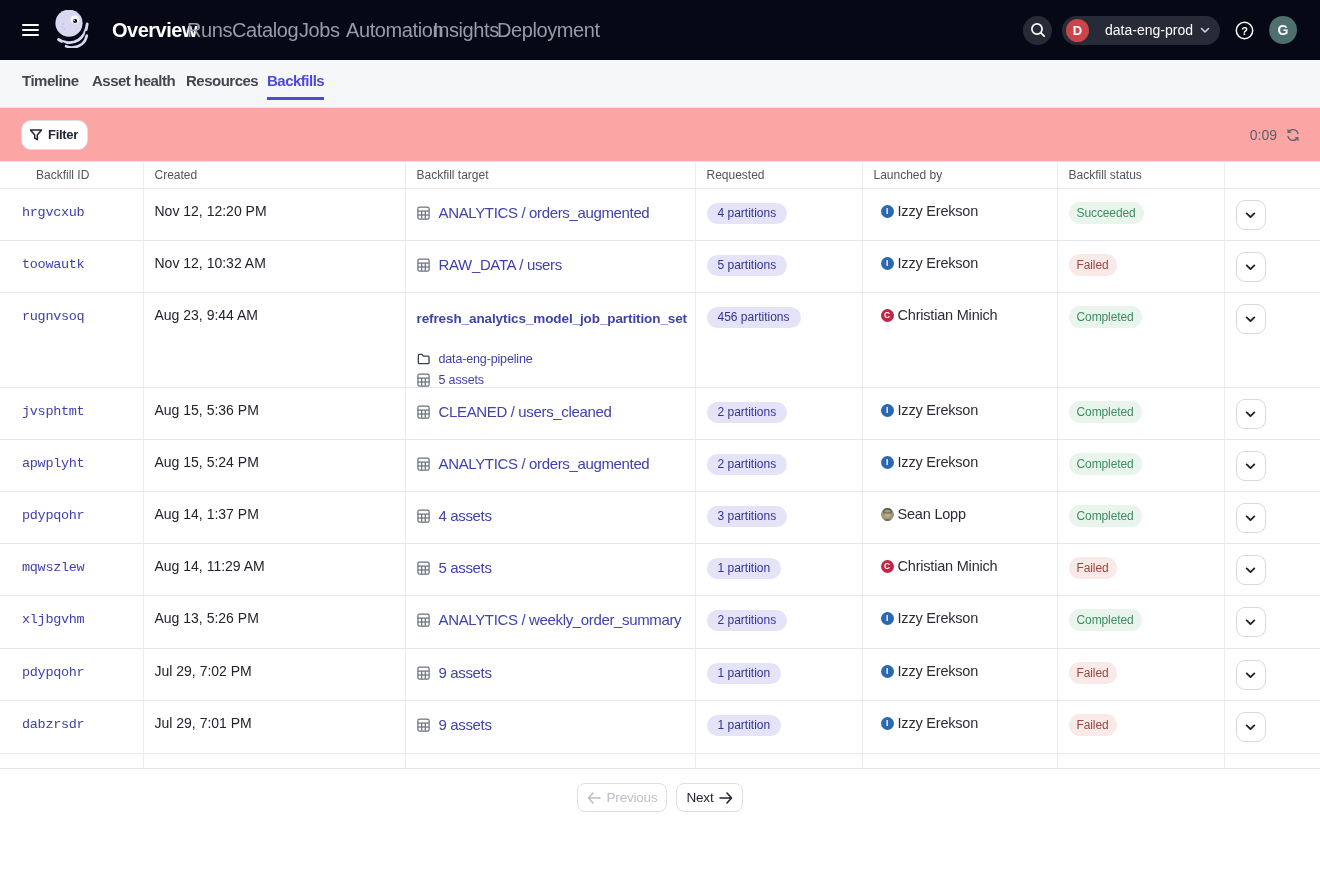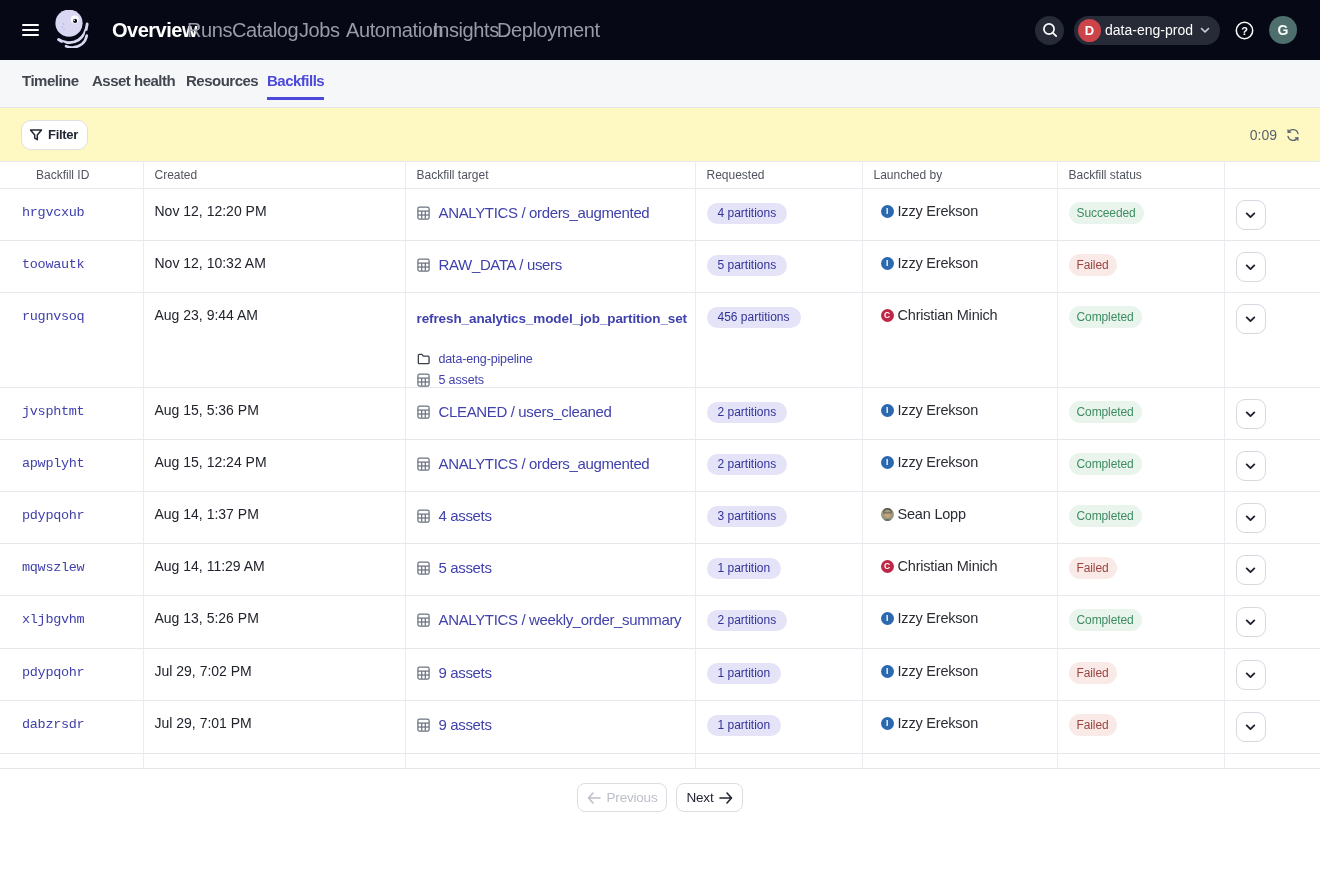--- a/index.html
+++ b/index.html
@@ -9,30 +9,30 @@
 .hamburger { width: 16.5px; margin-left: 22px; display: flex; flex-direction: column; gap: 2.2px; }
 .hamburger span { display:block; height: 2.8px; background: #fff; border-radius: 1px; }
 .logo { position: absolute; left: 55px; top: 10px; width: 35px; height: 38px; }
 .nav-items a { position: absolute; top: 50%; transform: translateY(-50%); }
 .nav-items a { text-decoration: none; font-size: 20px; color: #989ba8; font-weight: 400; letter-spacing: -0.4px; }
 .nav-items a.active { color: #ffffff; font-weight: 700; letter-spacing: -0.5px; }
 .nav-right { margin-left: auto; display: flex; align-items: center; margin-right: 23px; }
 .circle-btn { width: 29px; height: 29px; border-radius: 50%; background: #272a37; display: flex; align-items: center; justify-content: center; }
 .depl-pill { height: 29px; border-radius: 15px; background: #272a37; display: flex; align-items: center; padding: 0 10px 0 4px; margin-left: 10px; }
 .depl-avatar { width: 23px; height: 23px; border-radius: 50%; background: #cc4449; color: #fff; font-size: 13px; font-weight: 700; display:flex; align-items:center; justify-content:center; }
-.depl-pill .name { color: #fff; font-size: 14px; font-weight: 500; margin-left: 4px; margin-right: 7px; }
+.depl-pill .name { color: #fff; font-size: 14px; font-weight: 500; margin-left: 16px; margin-right: 7px; }
 .help-btn { margin-left: 12px; width: 24px; height: 24px; background: transparent; }
 .user-avatar { width: 28px; height: 28px; border-radius: 50%; background: #4e6f6e; color:#fff; font-size: 14px; font-weight: 700; display:flex; align-items:center; justify-content:center; margin-left: 13px; }
 
 .tabs { height: 48px; background: #f6f7f9; border-bottom: 1px solid #e4e5e9; position: relative; }
 .tabs a { position: absolute; top: 0; text-decoration: none; font-size: 15px; font-weight: 700; letter-spacing: -0.5px; color: #42464f; height: 40px; display: flex; align-items: center; }
 .tabs a.active { color: #4c49da; }
 .tabs a.active::after { content:""; position: absolute; left: 0; right: 0; bottom: 0; height: 3px; background: #4c49da; }
 
-.toolbar { height: 53px; display: flex; align-items: center; background: #fef9c3; }
+.toolbar { height: 53px; display: flex; align-items: center; background: #fca5a5; }
 .filter-btn { margin-left: 21px; height: 30px; border: 1px solid #dfe0e6; border-radius: 10px; background:#fff; display: flex; align-items: center; padding: 0 9px 0 7px; gap: 5px; font-size: 13px; font-weight: 700; letter-spacing: -0.3px; color: #222634; }
 .refresh-zone { margin-left: auto; margin-right: 20px; display: flex; align-items: center; gap: 9px; color: #59606f; font-size: 14px; }
 
 table.bk { width: 1320px; border-collapse: collapse; table-layout: fixed; }
 table.bk td, table.bk th { border-right: 1px solid #ececf0; vertical-align: top; overflow: hidden; white-space: nowrap; }
 table.bk td:last-child, table.bk th:last-child { border-right: none; }
 thead th { border-top: 1px solid #e6e7ec; border-bottom: 1px solid #e6e7ec; font-size: 12px; font-weight: 400; color: #50545f; text-align: left; height: 27px; padding: 6px 11px 0 11px; }
 thead th:first-child { padding-left: 36px; }
 tbody td { border-bottom: 1px solid #e6e7ec; padding: 14px 11px 0 11px; font-size: 14px; color: #22242d; }
 tbody td:first-child { padding-left: 22px; }
@@ -287,21 +287,21 @@
       <td>
           <div class="chev-btn">
             <svg width="11" height="7" viewBox="0 0 11 7">
               <path d="M1.7 1.4 L5.5 5.1 L9.3 1.4" stroke="#20232e" stroke-width="1.9" fill="none" stroke-linecap="round" stroke-linejoin="round"></path>
             </svg>
           </div>
         </td>
     </tr>
     <tr>
       <td><span class="mono">apwplyht</span></td>
-      <td>Aug 15, 12:24 PM</td>
+      <td>Aug 15, 5:24 PM</td>
       <td><a class="tgt">
             <svg width="13" height="14" viewBox="0 0 13 14" style="flex:none">
               <g stroke="#6b7280" stroke-width="1.25" fill="none">
                 <rect x="0.9" y="1.1" width="11.2" height="11.9" rx="1.6"></rect>
                 <line x1="0.9" y1="5.1" x2="12.1" y2="5.1"></line>
                 <line x1="0.9" y1="9" x2="12.1" y2="9"></line>
                 <line x1="4.7" y1="5.1" x2="4.7" y2="12.8"></line>
                 <line x1="8.3" y1="5.1" x2="8.3" y2="12.8"></line>
               </g>
             </svg>

